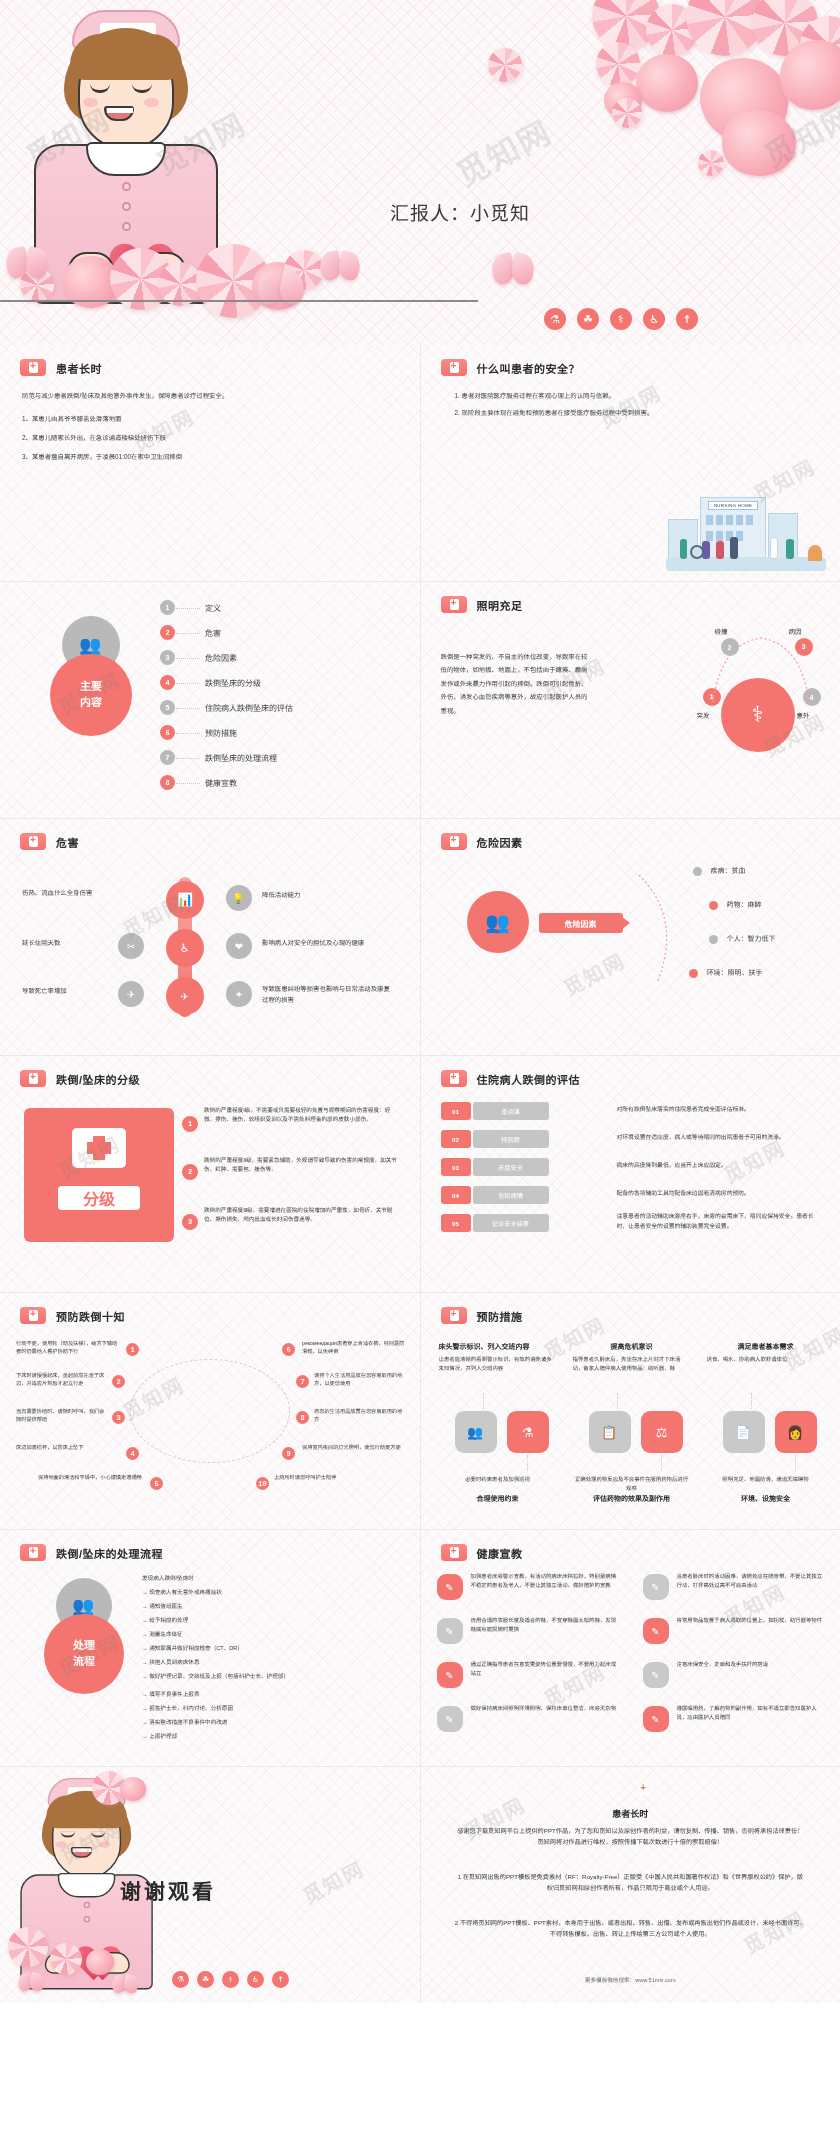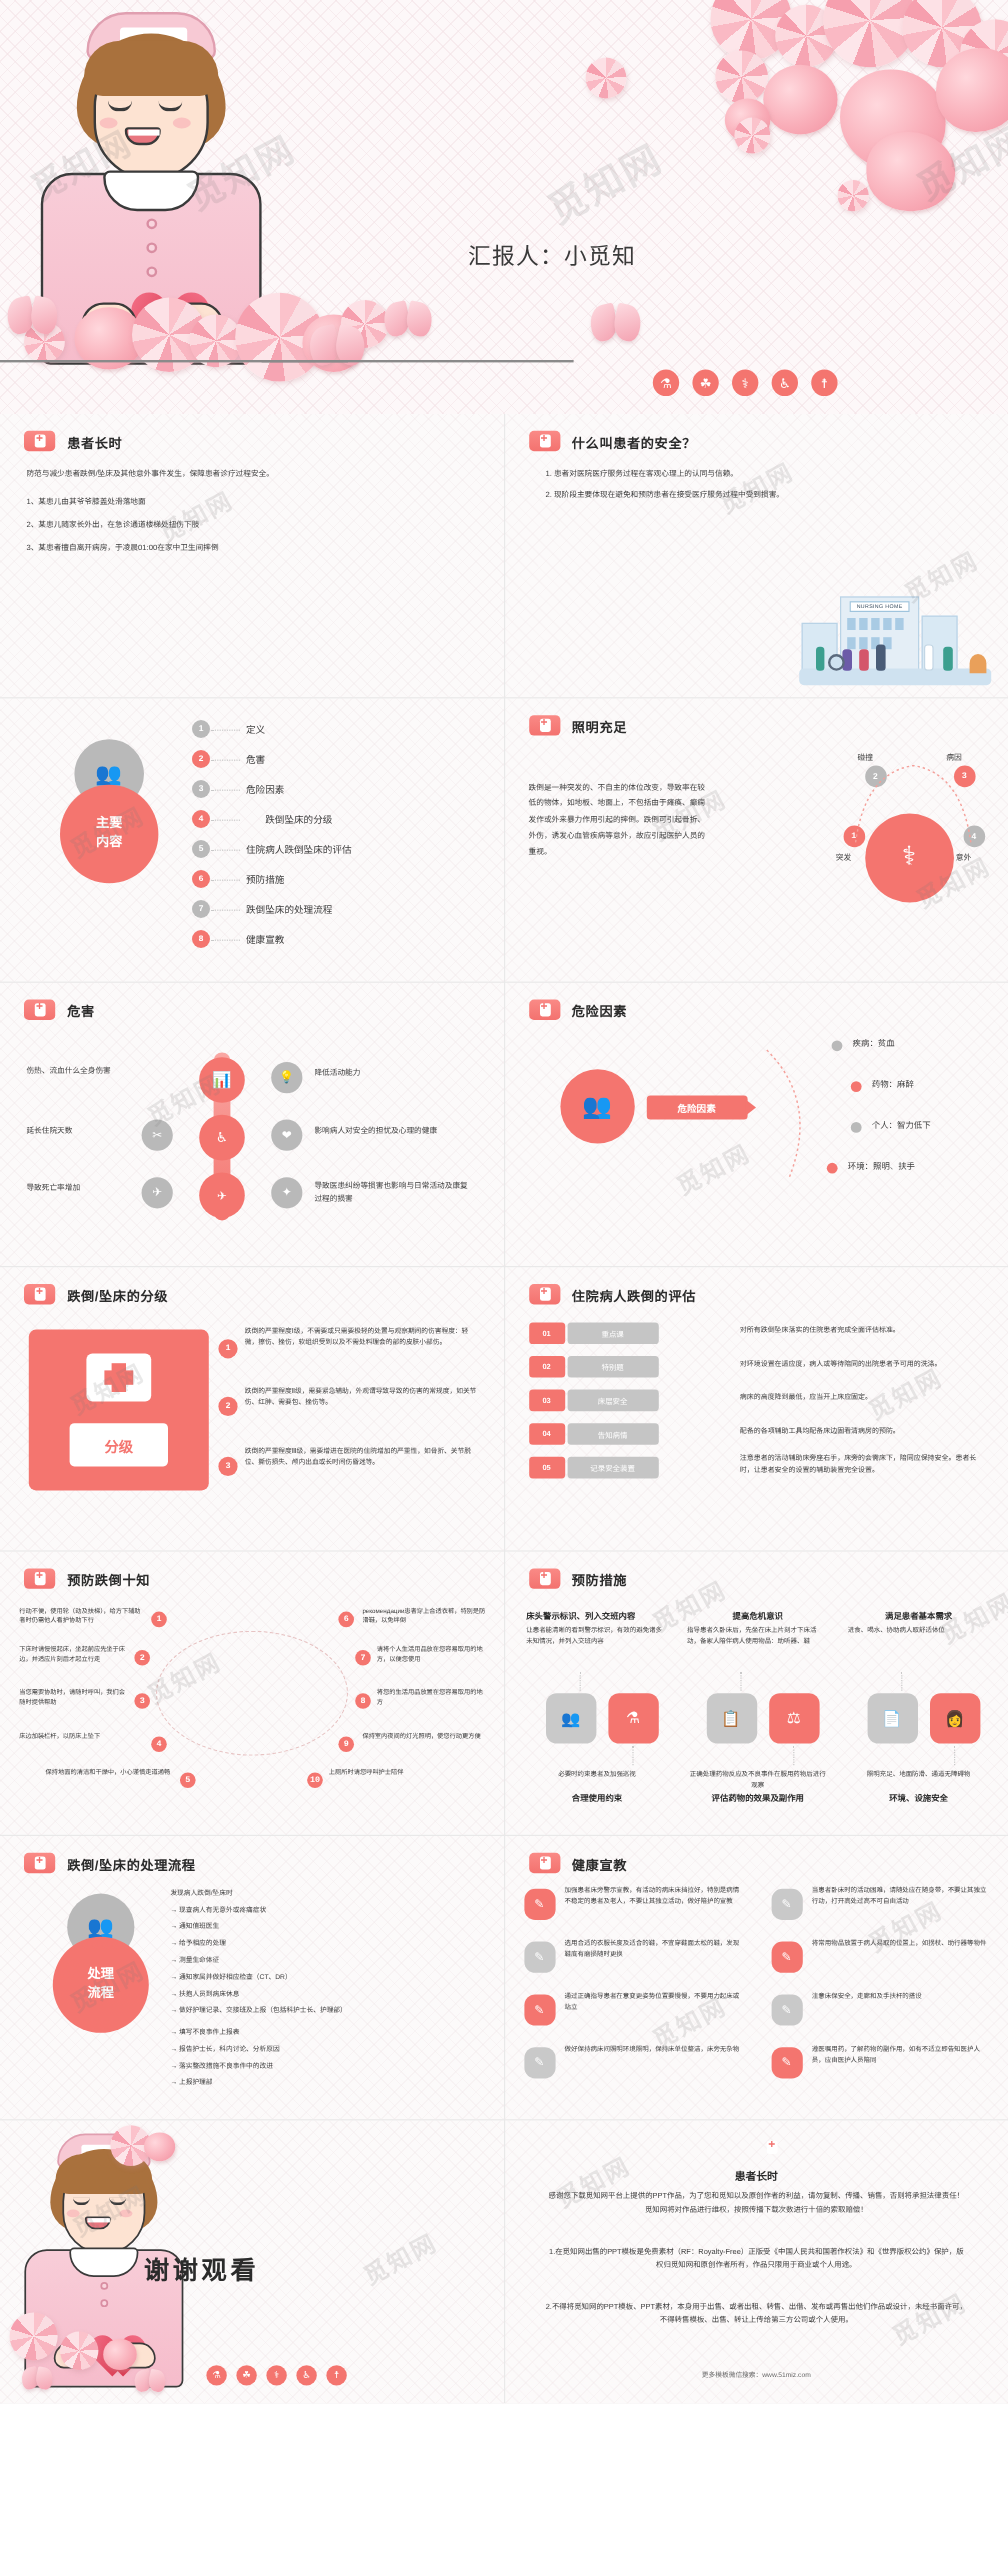--- a/index.html
+++ b/index.html
@@ -312,21 +312,21 @@
       <div class="circ red" style="left:160px;top:43px;width:15px;height:15px;">2</div>
       <div class="dotline" style="left:176px;top:51px;width:24px;"></div>
       <div class="body-txt" style="left:205px;top:45px;font-size:8px;">危害</div>
 
       <div class="circ grey" style="left:160px;top:68px;width:15px;height:15px;">3</div>
       <div class="dotline" style="left:176px;top:76px;width:24px;"></div>
       <div class="body-txt" style="left:205px;top:70px;font-size:8px;">危险因素</div>
 
       <div class="circ red" style="left:160px;top:93px;width:15px;height:15px;">4</div>
       <div class="dotline" style="left:176px;top:101px;width:24px;"></div>
-      <div class="body-txt" style="left:205px;top:95px;font-size:8px;margin-left:16px;">跌倒坠床的分级</div>
+      <div class="body-txt" style="left:205px;top:95px;font-size:8px;">跌倒坠床的分级</div>
 
       <div class="circ grey" style="left:160px;top:118px;width:15px;height:15px;">5</div>
       <div class="dotline" style="left:176px;top:126px;width:24px;"></div>
       <div class="body-txt" style="left:205px;top:120px;font-size:8px;">住院病人跌倒坠床的评估</div>
 
       <div class="circ red" style="left:160px;top:143px;width:15px;height:15px;">6</div>
       <div class="dotline" style="left:176px;top:151px;width:24px;"></div>
       <div class="body-txt" style="left:205px;top:145px;font-size:8px;">预防措施</div>
 
       <div class="circ grey" style="left:160px;top:168px;width:15px;height:15px;">7</div>
@@ -427,21 +427,21 @@
     <div class="slide">
       <div class="s-head">
         <span class="kit-icon"></span>
         <span class="s-title">跌倒/坠床的分级</span>
       </div>
       <div style="position:absolute;left:24px;top:52px;width:150px;height:134px;background:#f4756f;border-radius:6px;"></div>
       <div style="position:absolute;left:72px;top:72px;width:54px;height:40px;background:#fff;border-radius:5px;">
         <div style="position:absolute;left:21px;top:8px;width:12px;height:24px;background:#f4756f;"></div>
         <div style="position:absolute;left:15px;top:14px;width:24px;height:12px;background:#f4756f;"></div>
       </div>
-      <div style="position:absolute;left:58px;top:130px;width:82px;height:36px;background:#fff;border-radius:4px;display:flex;align-items:center;justify-content:center;color:#f4756f;font-size:12px;font-weight:bold;">分级</div>
+      <div style="position:absolute;left:58px;top:130px;width:82px;height:24px;background:#fff;border-radius:4px;display:flex;align-items:center;justify-content:center;color:#f4756f;font-size:16px;font-weight:bold;">分级</div>
 
       <div class="circ red" style="left:182px;top:60px;width:16px;height:16px;">1</div>
       <div class="body-txt" style="left:204px;top:50px;width:196px;font-size:5.6px;line-height:1.6;">跌倒的严重程度Ⅰ级，不需要或只需要极轻的处置与观察期间的伤害程度：轻微，擦伤、挫伤，软组织受到以及不需处料理会的部的皮肤小部伤。</div>
 
       <div class="circ red" style="left:182px;top:108px;width:16px;height:16px;">2</div>
       <div class="body-txt" style="left:204px;top:100px;width:196px;font-size:5.6px;line-height:1.6;">跌倒的严重程度Ⅱ级，需要紧急辅助，外观谓导致导致的伤害的常规度，如关节伤、红肿、需要包、挫伤等。</div>
 
       <div class="circ red" style="left:182px;top:158px;width:16px;height:16px;">3</div>
       <div class="body-txt" style="left:204px;top:150px;width:196px;font-size:5.6px;line-height:1.6;">跌倒的严重程度Ⅲ级，需要增进在医院的住院增加的严重性，如骨折、关节脱位、撕伤损失、颅内出血或长时间伤昏迷等。</div>
 

